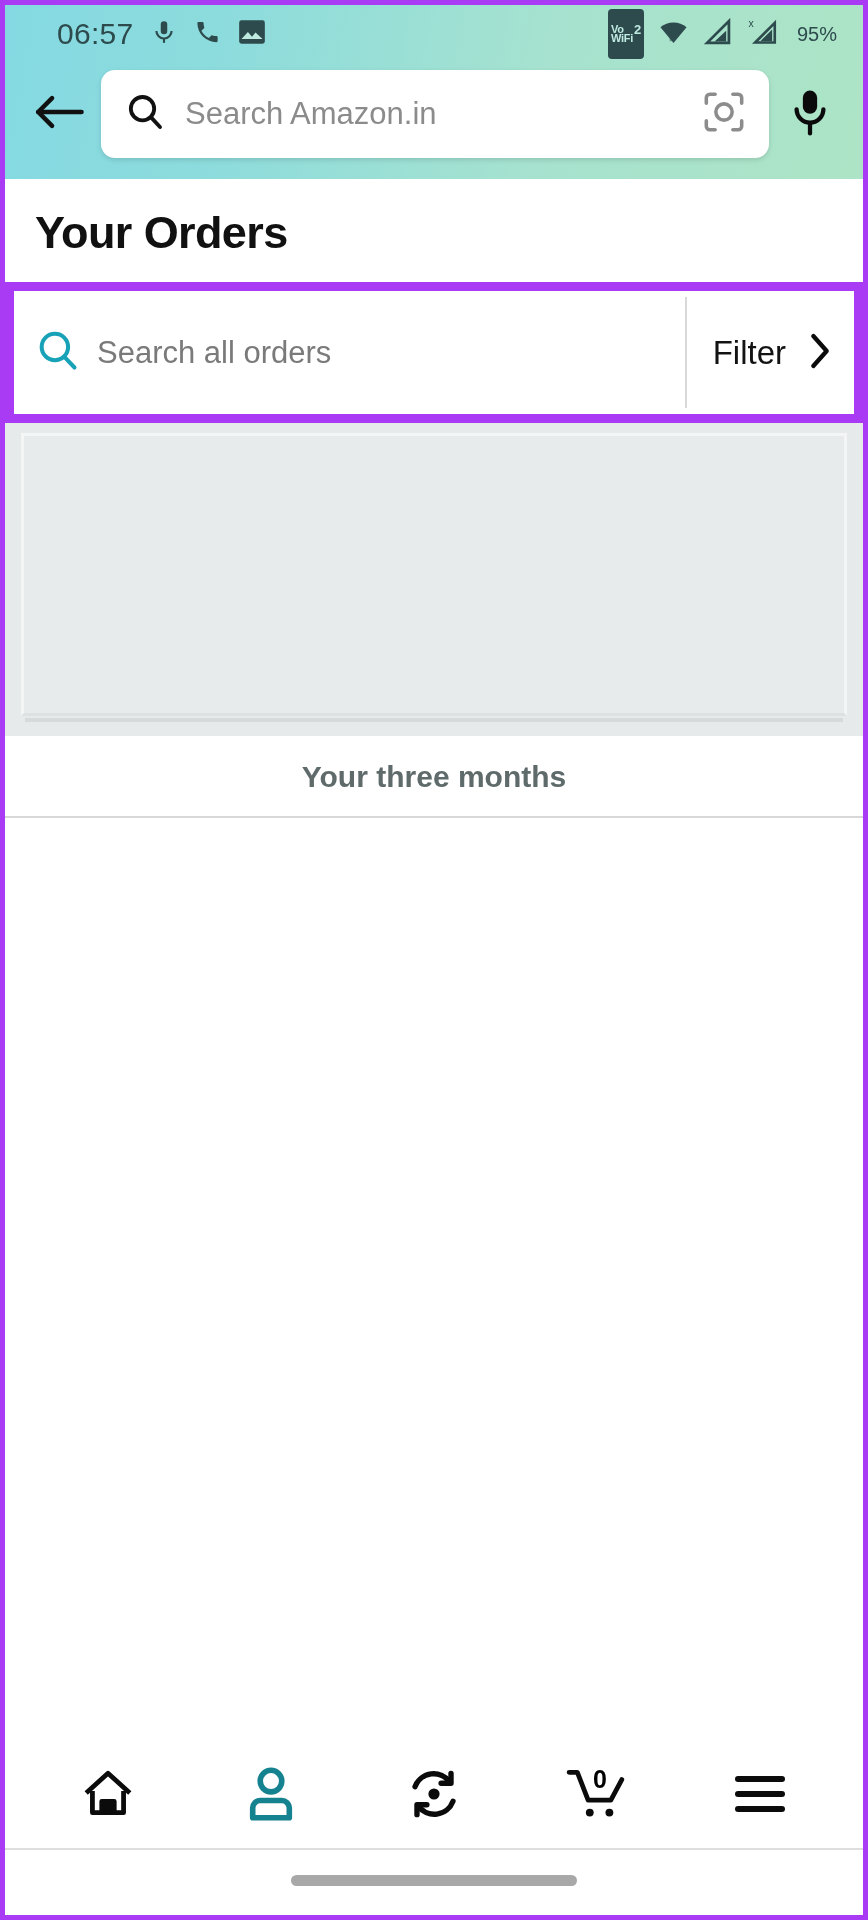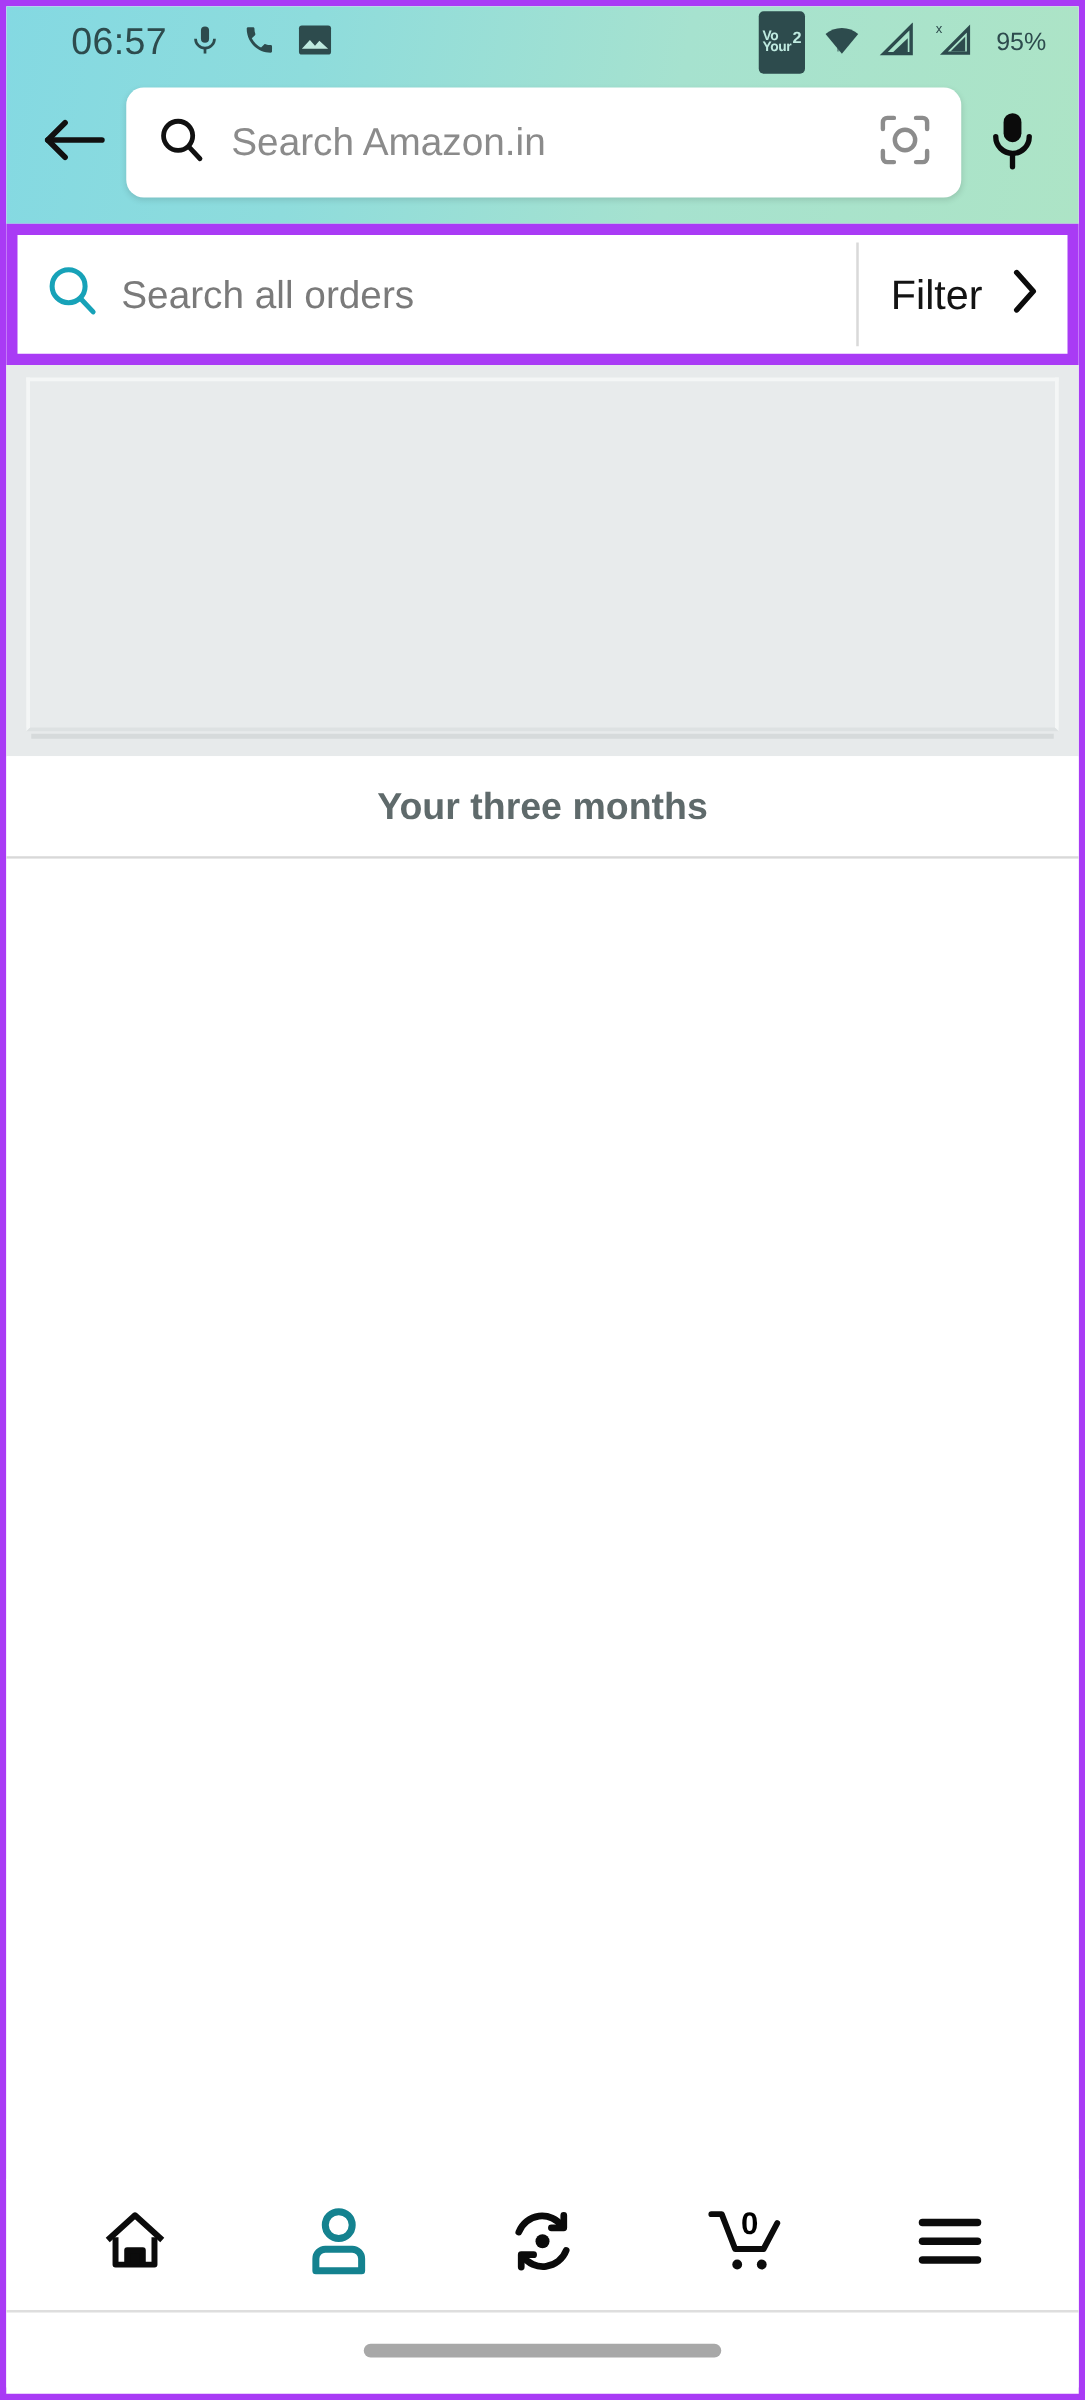--- a/index.html
+++ b/index.html
@@ -105,21 +105,21 @@
     line-height:1.05;
   }
 
   
   .highlight-wrap {
     background:#A93BF5;
     padding:9px 9px;
   }
   .filterbar {
     background:#ffffff;
-    height:95px;
+    height:123px;
     display:flex;
     align-items:stretch;
   }
   .fb-search {
     flex:1 1 auto;
     display:flex;
     align-items:center;
     padding-left:22px;
   }
   .fb-search .ph2 {
@@ -245,21 +245,21 @@
             <rect x="1" y="1" width="22" height="20" rx="2"></rect>
             <path d="M3 17l5.5-6 3.5 4 3-3.5L21 17z" fill="#BFEAE0"></path>
           </svg>
         </span>
       </div>
 
       <div class="status-right">
         <span class="vowifi">
           <span class="stack">
             <span>Vo</span>
-            <span>Your</span>
+            <span>WiFi</span>
           </span>
           <span class="two">2</span>
         </span>
         <span class="sicon">
           <svg width="33" height="28" viewBox="0 0 24 20" fill="#2D4B4D">
             <path d="M12 18 2.5 6.5C5.1 4.3 8.4 3 12 3s6.9 1.3 9.5 3.5L12 18z"></path>
             <path d="M9.2 10.5h1.4v2.4H9.2zM9.2 14.3h1.4v2.4H9.2z" fill="#2D4B4D" opacity=".5"></path>
           </svg>
         </span>
         <span class="sicon">
@@ -313,20 +313,23 @@
           <svg width="42" height="50" viewBox="0 0 22 28" fill="none" stroke="#0B0B0B" stroke-width="2.4" stroke-linecap="round">
             <rect x="7" y="2" width="8" height="13" rx="4" fill="#0B0B0B" stroke="none"></rect>
             <path d="M3.5 12.5a7.5 7.5 0 0 0 15 0"></path>
             <path d="M11 20.5V26"></path>
           </svg>
         </span>
       </div>
     </div>
   </div>
 
+  <div class="titlebar">
+    <h1>Your Orders</h1>
+  </div>
 
   <div class="highlight-wrap">
     <div class="filterbar">
       <div class="fb-search">
         <span>
           <svg width="44" height="44" viewBox="0 0 24 24" fill="none" stroke="#17A2B8" stroke-width="2.2" stroke-linecap="round">
             <circle cx="10.3" cy="9.8" r="7.2"></circle>
               <path d="M15.6 15.3 21 21"></path>
           </svg>
         </span>

